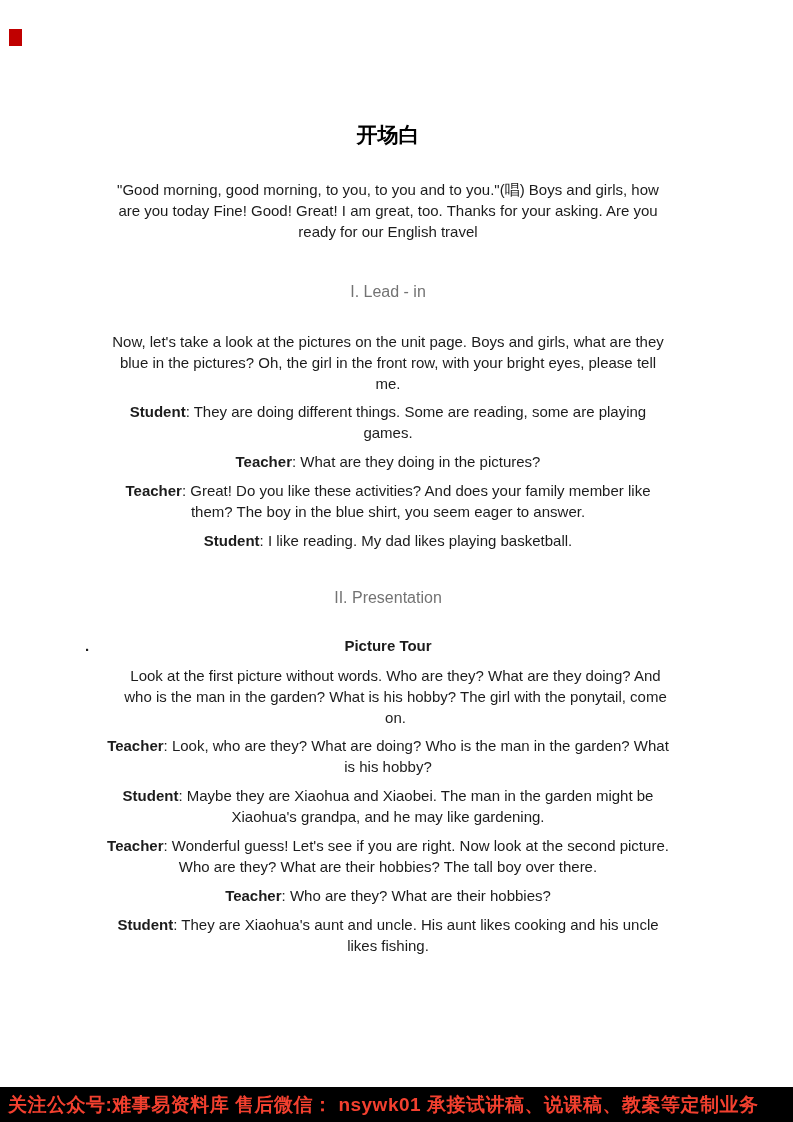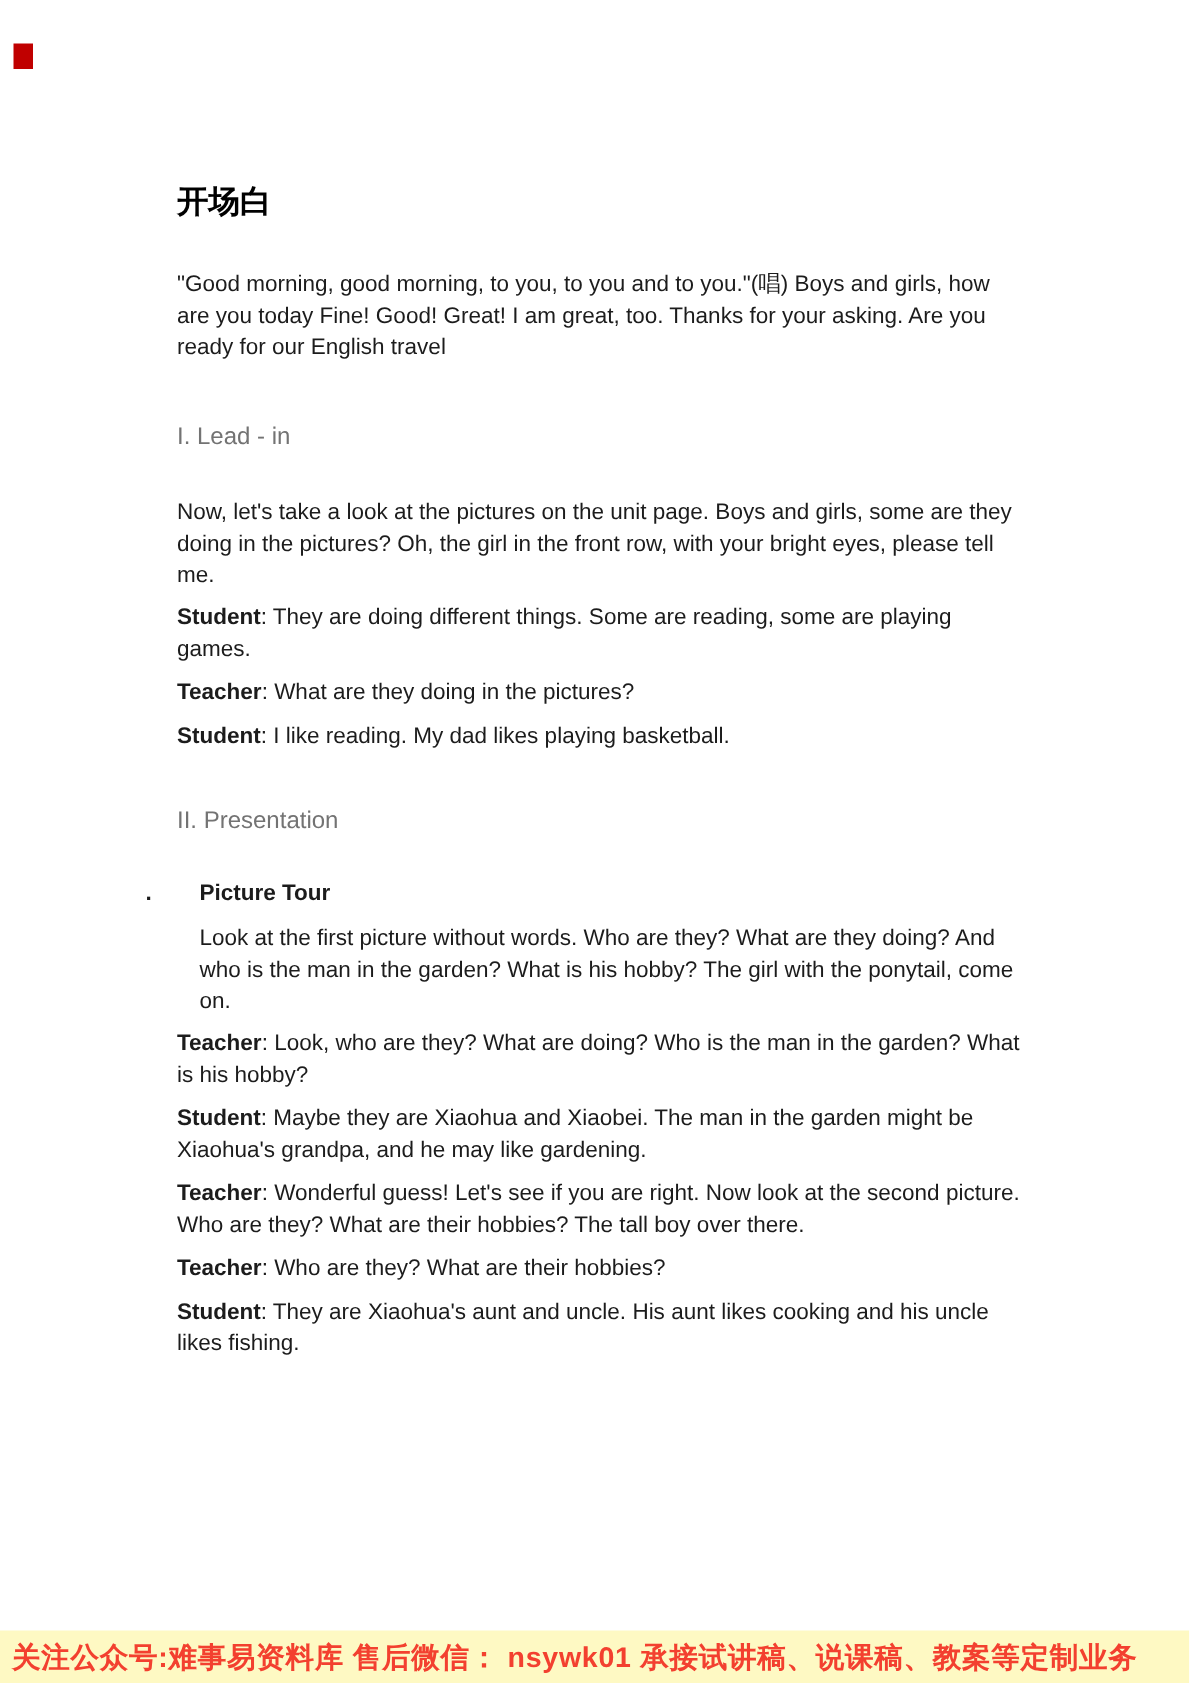--- a/index.html
+++ b/index.html
@@ -15,25 +15,26 @@
   .corner-mark {
     position: absolute;
     left: 9px;
     top: 29px;
     width: 13px;
     height: 17px;
     background: #c00000;
   }
   .content {
     position: absolute;
-    left: 118px;
+    left: 106px;
     top: 0;
     width: 564px;
     font-size: 15px;
     line-height: 21px;
+    text-align: center;
   }
   h1.doc-heading {
     margin: 123px 0 0 0;
     font-size: 21px;
     line-height: 24px;
     font-weight: bold;
     color: #000000;
     font-family: "Liberation Sans", sans-serif;
   }
   p.body-text { margin: 0; }
@@ -70,21 +71,21 @@
     margin: 15px;
     color: #1c1c1c;
   }
   strong.speaker { font-weight: bold; color: #1c1c1c; }
   .footer {
     position: absolute;
     left: 0;
     bottom: 0;
     width: 100%;
     height: 35px;
-    background: #fef9c3;
+    background: #000000;
     display: flex;
     align-items: center;
     padding-left: 8px;
     box-sizing: border-box;
     font-size: 19px;
     font-weight: bold;
     white-space: nowrap;
     letter-spacing: 0.5px;
   }
 </style>
@@ -96,25 +97,26 @@
   <div class="corner-mark" style="background: rgb(192, 0, 0);"></div>
 
   <div class="content">
 
     <h1 class="doc-heading">开场白</h1>
 
     <p class="body-text opening">"Good morning, good morning, to you, to you and to you."(唱) Boys and girls, how are you today Fine! Good! Great! I am great, too. Thanks for your asking. Are you ready for our English travel</p>
 
     <h2 class="section-title">I. Lead - in</h2>
 
-    <p class="body-text intro">Now, let's take a look at the pictures on the unit page. Boys and girls, some are they doing in the pictures? Oh, the girl in the front row, with your bright eyes, please tell me.</p>
+    <p class="body-text intro">Now, let's take a look at the pictures on the unit page. Boys and girls, what are they blue in the pictures? Oh, the girl in the front row, with your bright eyes, please tell me.</p>
 
     <div class="dialogue">
         <p class="line"><strong class="speaker">Student</strong><span>: They are doing different things. Some are reading, some are playing games.</span></p>
         <p class="line"><strong class="speaker">Teacher</strong><span>: What are they doing in the pictures?</span></p>
+        <p class="line"><strong class="speaker">Teacher</strong><span>: Great! Do you like these activities? And does your family member like them? The boy in the blue shirt, you seem eager to answer.</span></p>
         <p class="line"><strong class="speaker">Student</strong><span>: I like reading. My dad likes playing basketball.</span></p>
       </div>
 
     <h2 class="section-title sec2">II. Presentation</h2>
 
     <div class="subhead-row">
       <span class="bullet">.</span>
       <h3 class="subsection-title">Picture Tour</h3>
     </div>
 

